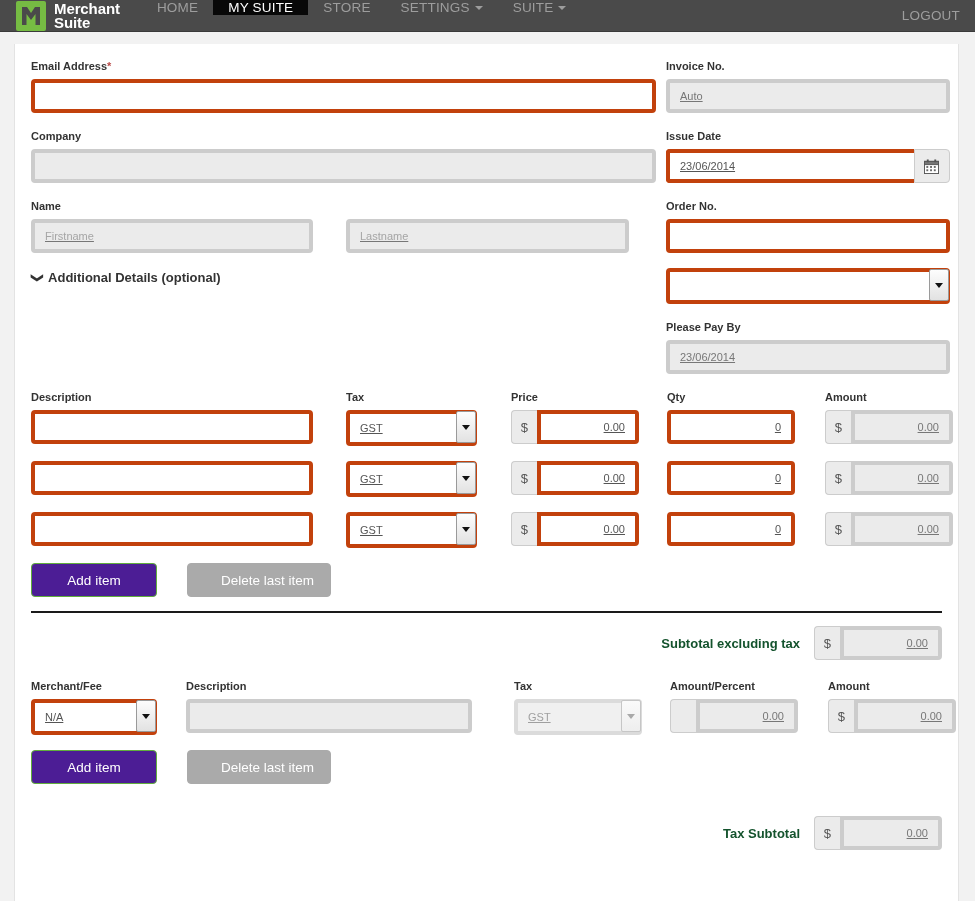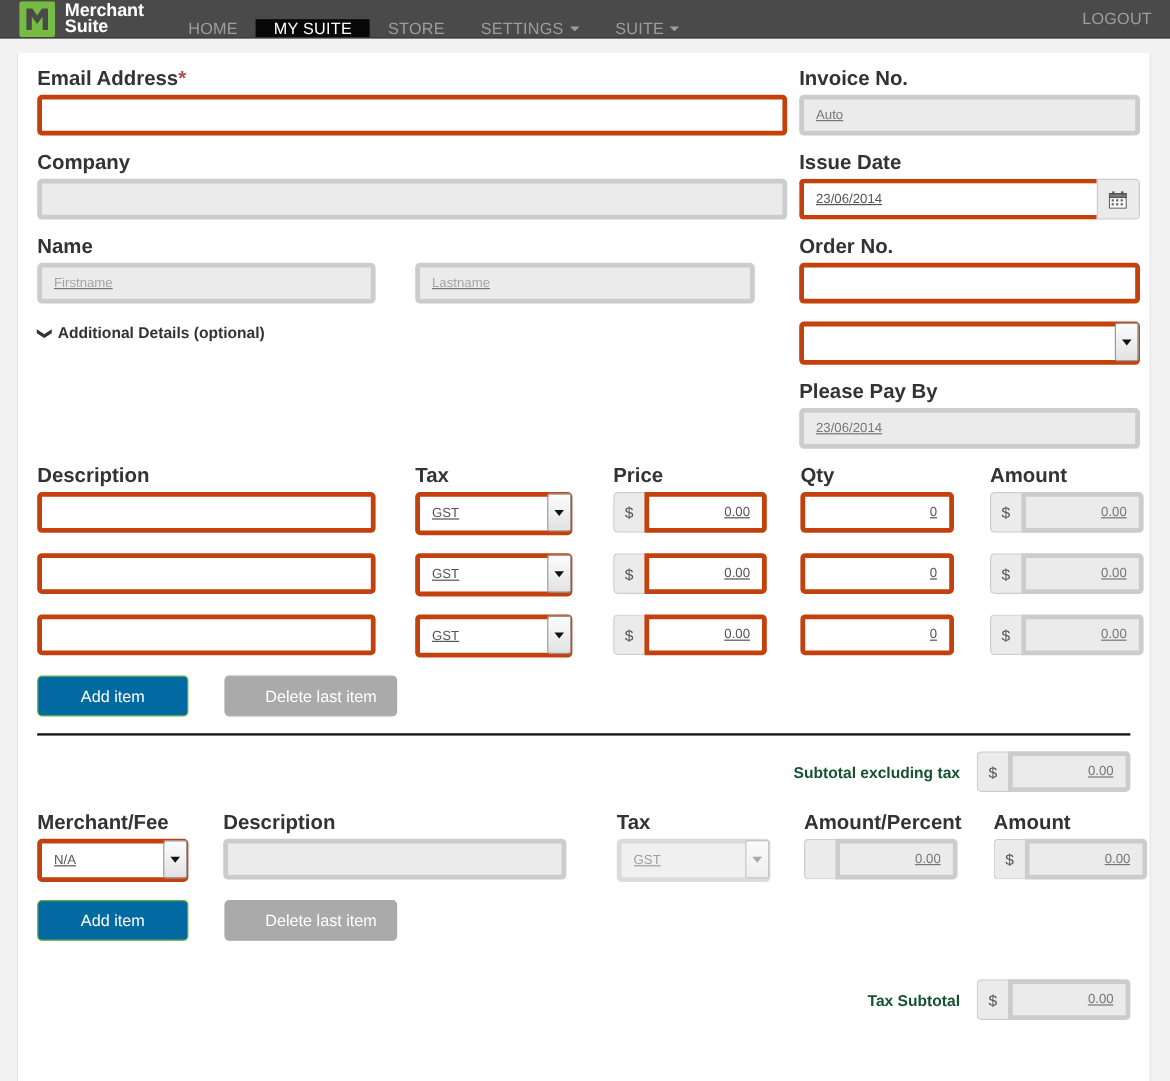--- a/index.html
+++ b/index.html
@@ -37,21 +37,21 @@
   .brand-text {
     color: #fff;
     font-size: 15px;
     font-weight: bold;
     line-height: 14px;
     letter-spacing: -0.1px;
     white-space: nowrap;
   }
   .brand-text span { display:block; }
 
-  .nav-links { display:flex; align-items:flex-end; margin-left: 8px; }
+  .nav-links { display:flex; align-items:flex-start; margin-left: 8px; }
   .nav-item {
     display: flex; align-items: center;
     padding: 0 15px;
     color: #9d9d9d;
     font-size: 13.5px;
     text-decoration: none;
     white-space: nowrap;
     letter-spacing: .2px;
   }
   .nav-item.active { background: #080808; color: #fff; }
@@ -78,21 +78,21 @@
   .panel-inner { padding: 14px 16px 0 16px; position: relative; }
 
   
   .row { display:flex; }
   .col-left  { width: 625px; flex: none; }
   .col-right { width: 284px; flex: none; margin-left: 10px; }
 
   label.fl {
     display:block;
     font-weight: bold;
-    font-size: 17px;
+    font-size: 11px;
     color: #333;
     margin: 0 0 5px 0;
     line-height: 16px;
   }
   .req { color: #b94a48; font-weight: bold; }
 
   .ctl {
     display:block;
     width: 100%;
     height: 34px;
@@ -193,21 +193,21 @@
     height: 34px;
     padding: 0 16px;
     min-width: 126px;
     font-family: "Liberation Sans", sans-serif;
     font-size: 13.5px;
     color: #fff;
     border: 1px solid transparent;
     border-radius: 4px;
     cursor: pointer;
   }
-  .btn-green { background: #0369a1; border-color: #61ad3d; }
+  .btn-green { background: #4c1d95; border-color: #61ad3d; }
   .btn-grey  { background: #aaaaaa; border-color: #aaaaaa; cursor: default; padding-left: 33px; }
 
   hr.sep {
     border: none;
     border-top: 2px solid #1a1a1a;
     margin: 14px 0 13px 0;
   }
 
   
   .total-row { display:flex; align-items:center; justify-content:flex-end; }

